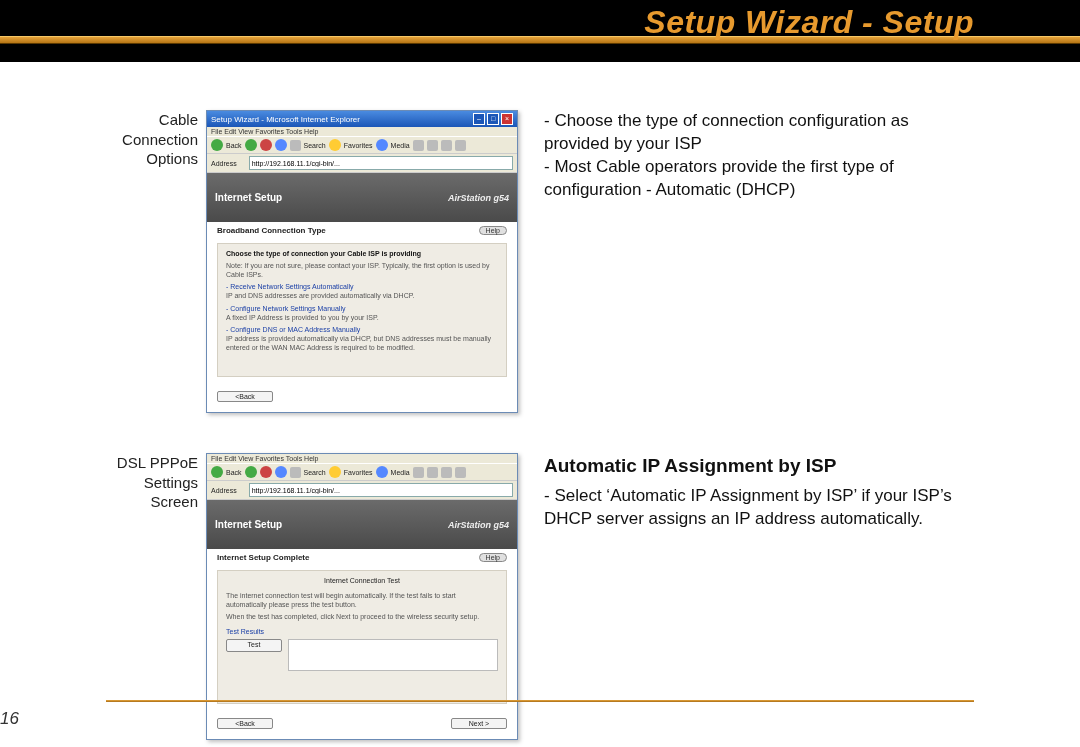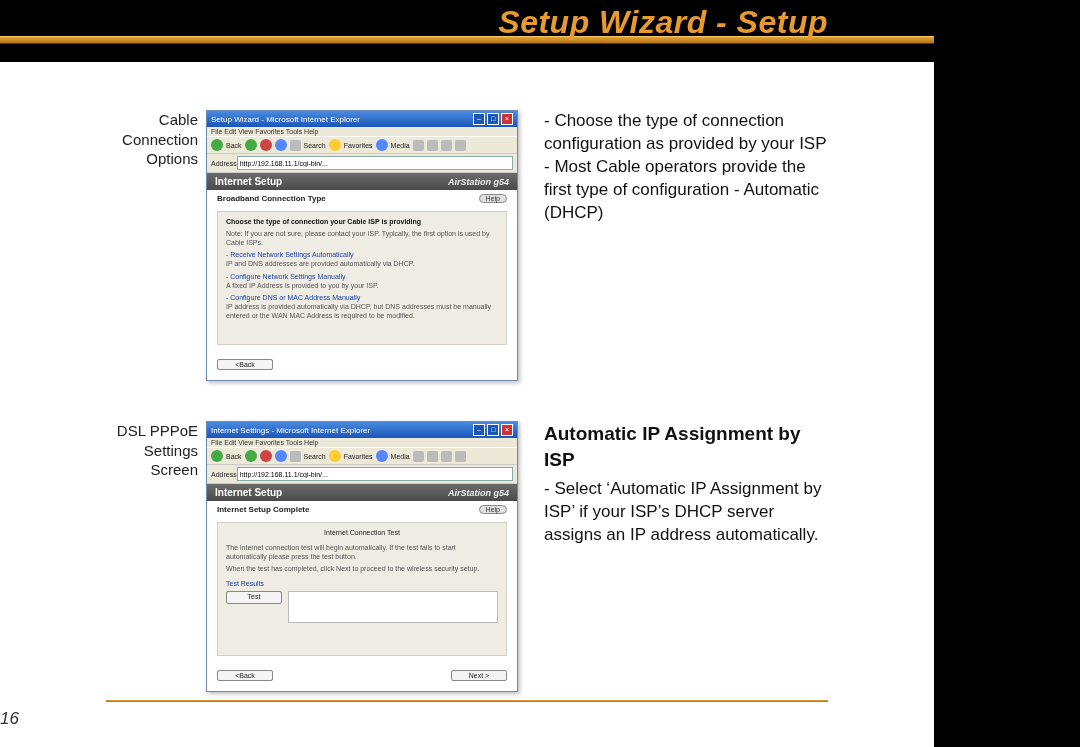--- a/index.html
+++ b/index.html
@@ -4,21 +4,21 @@
 <style>
   html, body {
     margin: 0; padding: 0;
     width: 1080px; height: 747px;
     background: #000;
     font-family: Arial, Helvetica, sans-serif;
     overflow: hidden;
   }
   .page {
     position: relative;
-    width: 934px; height: 747px;
+    width: 1080px; height: 747px;
     background: #fff;
   }
   
   .topbar {
     position: absolute;
     top: 0; left: 0; right: 0;
     height: 62px;
     background: #000;
   }
   .toprule {
@@ -129,31 +129,31 @@
     display:flex;gap:3px;align-items:center;
   }
   .tico{width:12px;height:12px;border-radius:50%;background:#4a8;}
   .tico.r{background:#c44}
   .tico.b{background:#58f}
   .tico.y{background:#fc3}
   .tico.g{background:#4a4}
   .tico.sq{border-radius:2px;background:#bbb;width:11px;height:11px}
   .tbar .tx{font-size:7px;color:#222}
   .win .addr {
-    padding:2px 4px;font-size:7px;display:flex;align-items:center;gap:0;
+    padding:2px 4px;font-size:7px;display:flex;align-items:center;gap:12px;
     background:#ece9d8;border-bottom:1px solid #ccc;
   }
   .addr input{flex:1;height:10px;font-size:7px;border:1px solid #8aa;background:#fff}
 
   .win .pagebody{background:#fff;}
   .hdrbar{
     display:flex;justify-content:space-between;align-items:center;
     background:linear-gradient(to bottom,#6b6b6b,#4a4a4a);
     color:#fff;font-weight:bold;font-size:10px;
-    padding:3px 8px;
+    padding:19px 8px;
   }
   .hdrbar .brand{font-style:italic;font-size:9px;color:#eee}
   .subhdr{
     display:flex;justify-content:space-between;
     padding:4px 10px;font-weight:bold;font-size:8px;
   }
   .help{background:#e0e0e0;border:1px solid #888;border-radius:6px;padding:0 6px;font-size:7px;font-weight:normal;color:#333}
   .greypanel{
     margin:4px 10px 8px;background:#efece4;border:1px solid #d4cfc2;
     padding:6px 8px;min-height:120px;font-size:7px;line-height:1.25;
@@ -253,28 +253,20 @@
 
     <div class="row">
       <div class="lbl">
         <span>DSL PPPoE</span><br>
         <span>Settings</span><br>
         <span>Screen</span>
       </div>
 
       <div class="shot">
         <div class="win">
-          <div class="tb">
-            <span>Internet Settings - Microsoft Internet Explorer</span>
-            <span class="tbx">
-              <span class="min">–</span>
-              <span class="max">□</span>
-              <span>×</span>
-            </span>
-          </div>
           <div class="menu">File  Edit  View  Favorites  Tools  Help</div>
           <div class="tbar">
             <span class="tico g"></span>
             <span class="tx">Back</span>
             <span class="tico g"></span>
             <span class="tico r"></span>
             <span class="tico b"></span>
             <span class="tico sq"></span>
             <span class="tx">Search</span>
             <span class="tico y"></span>

